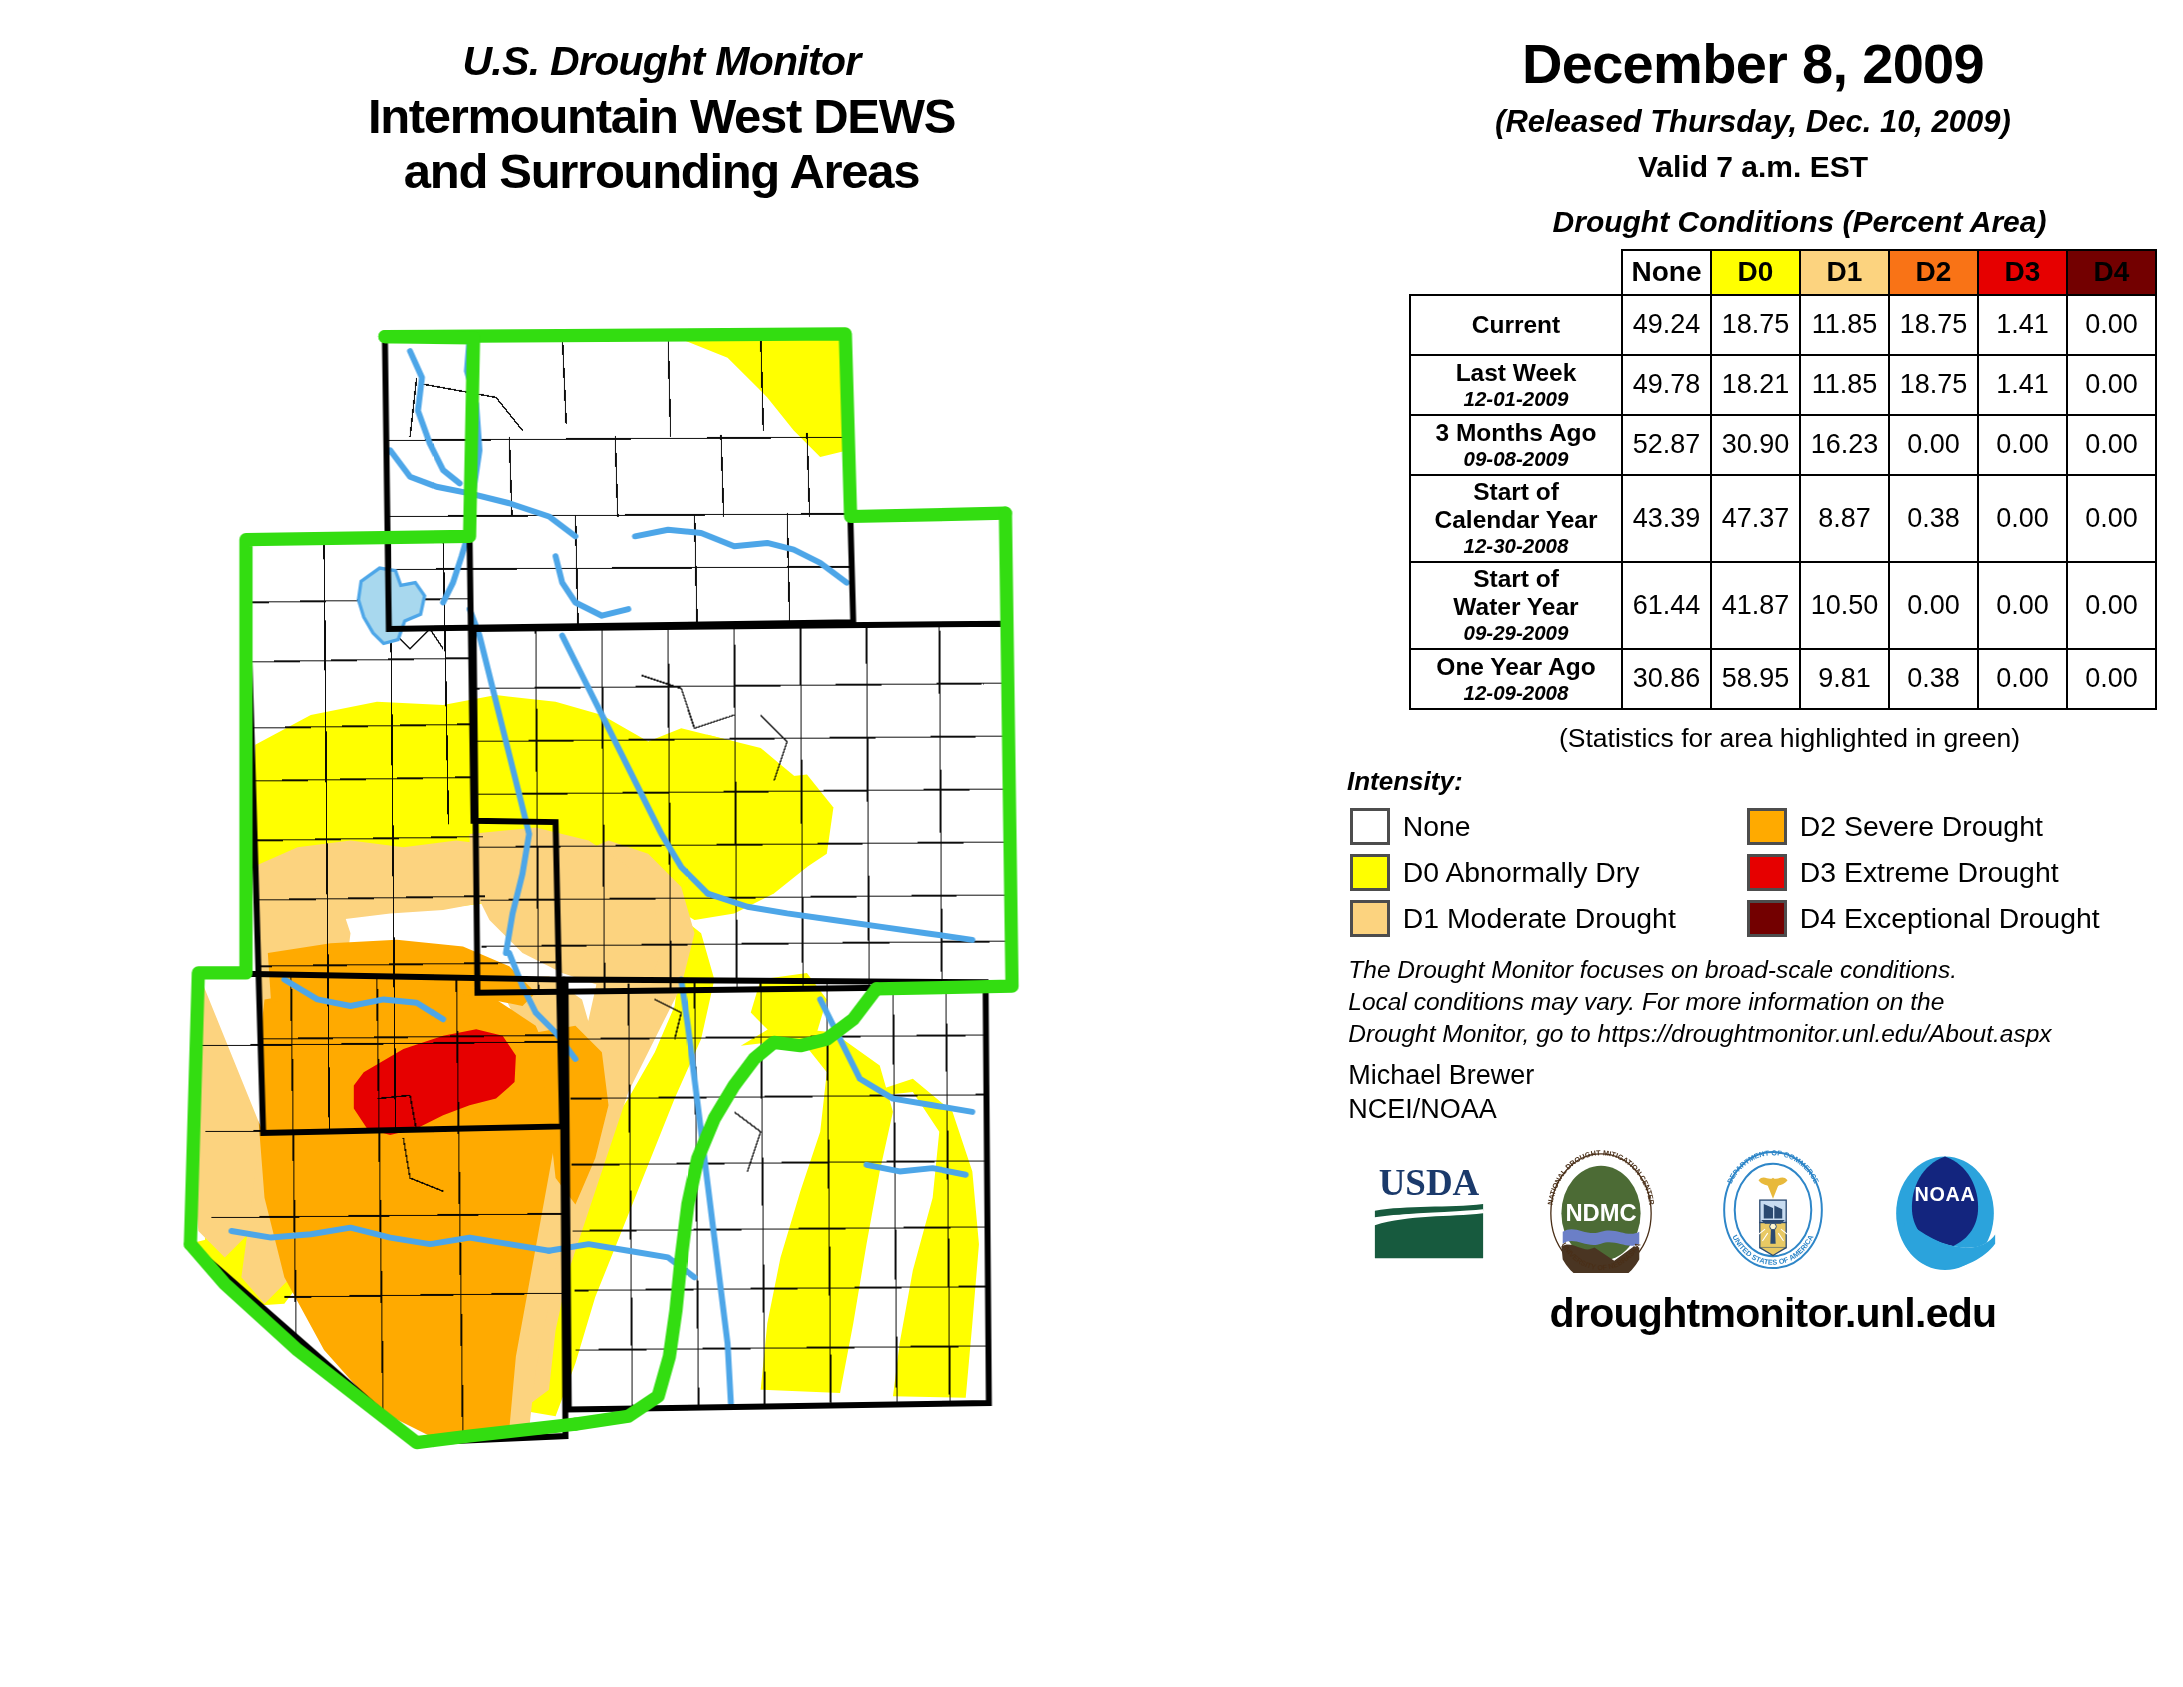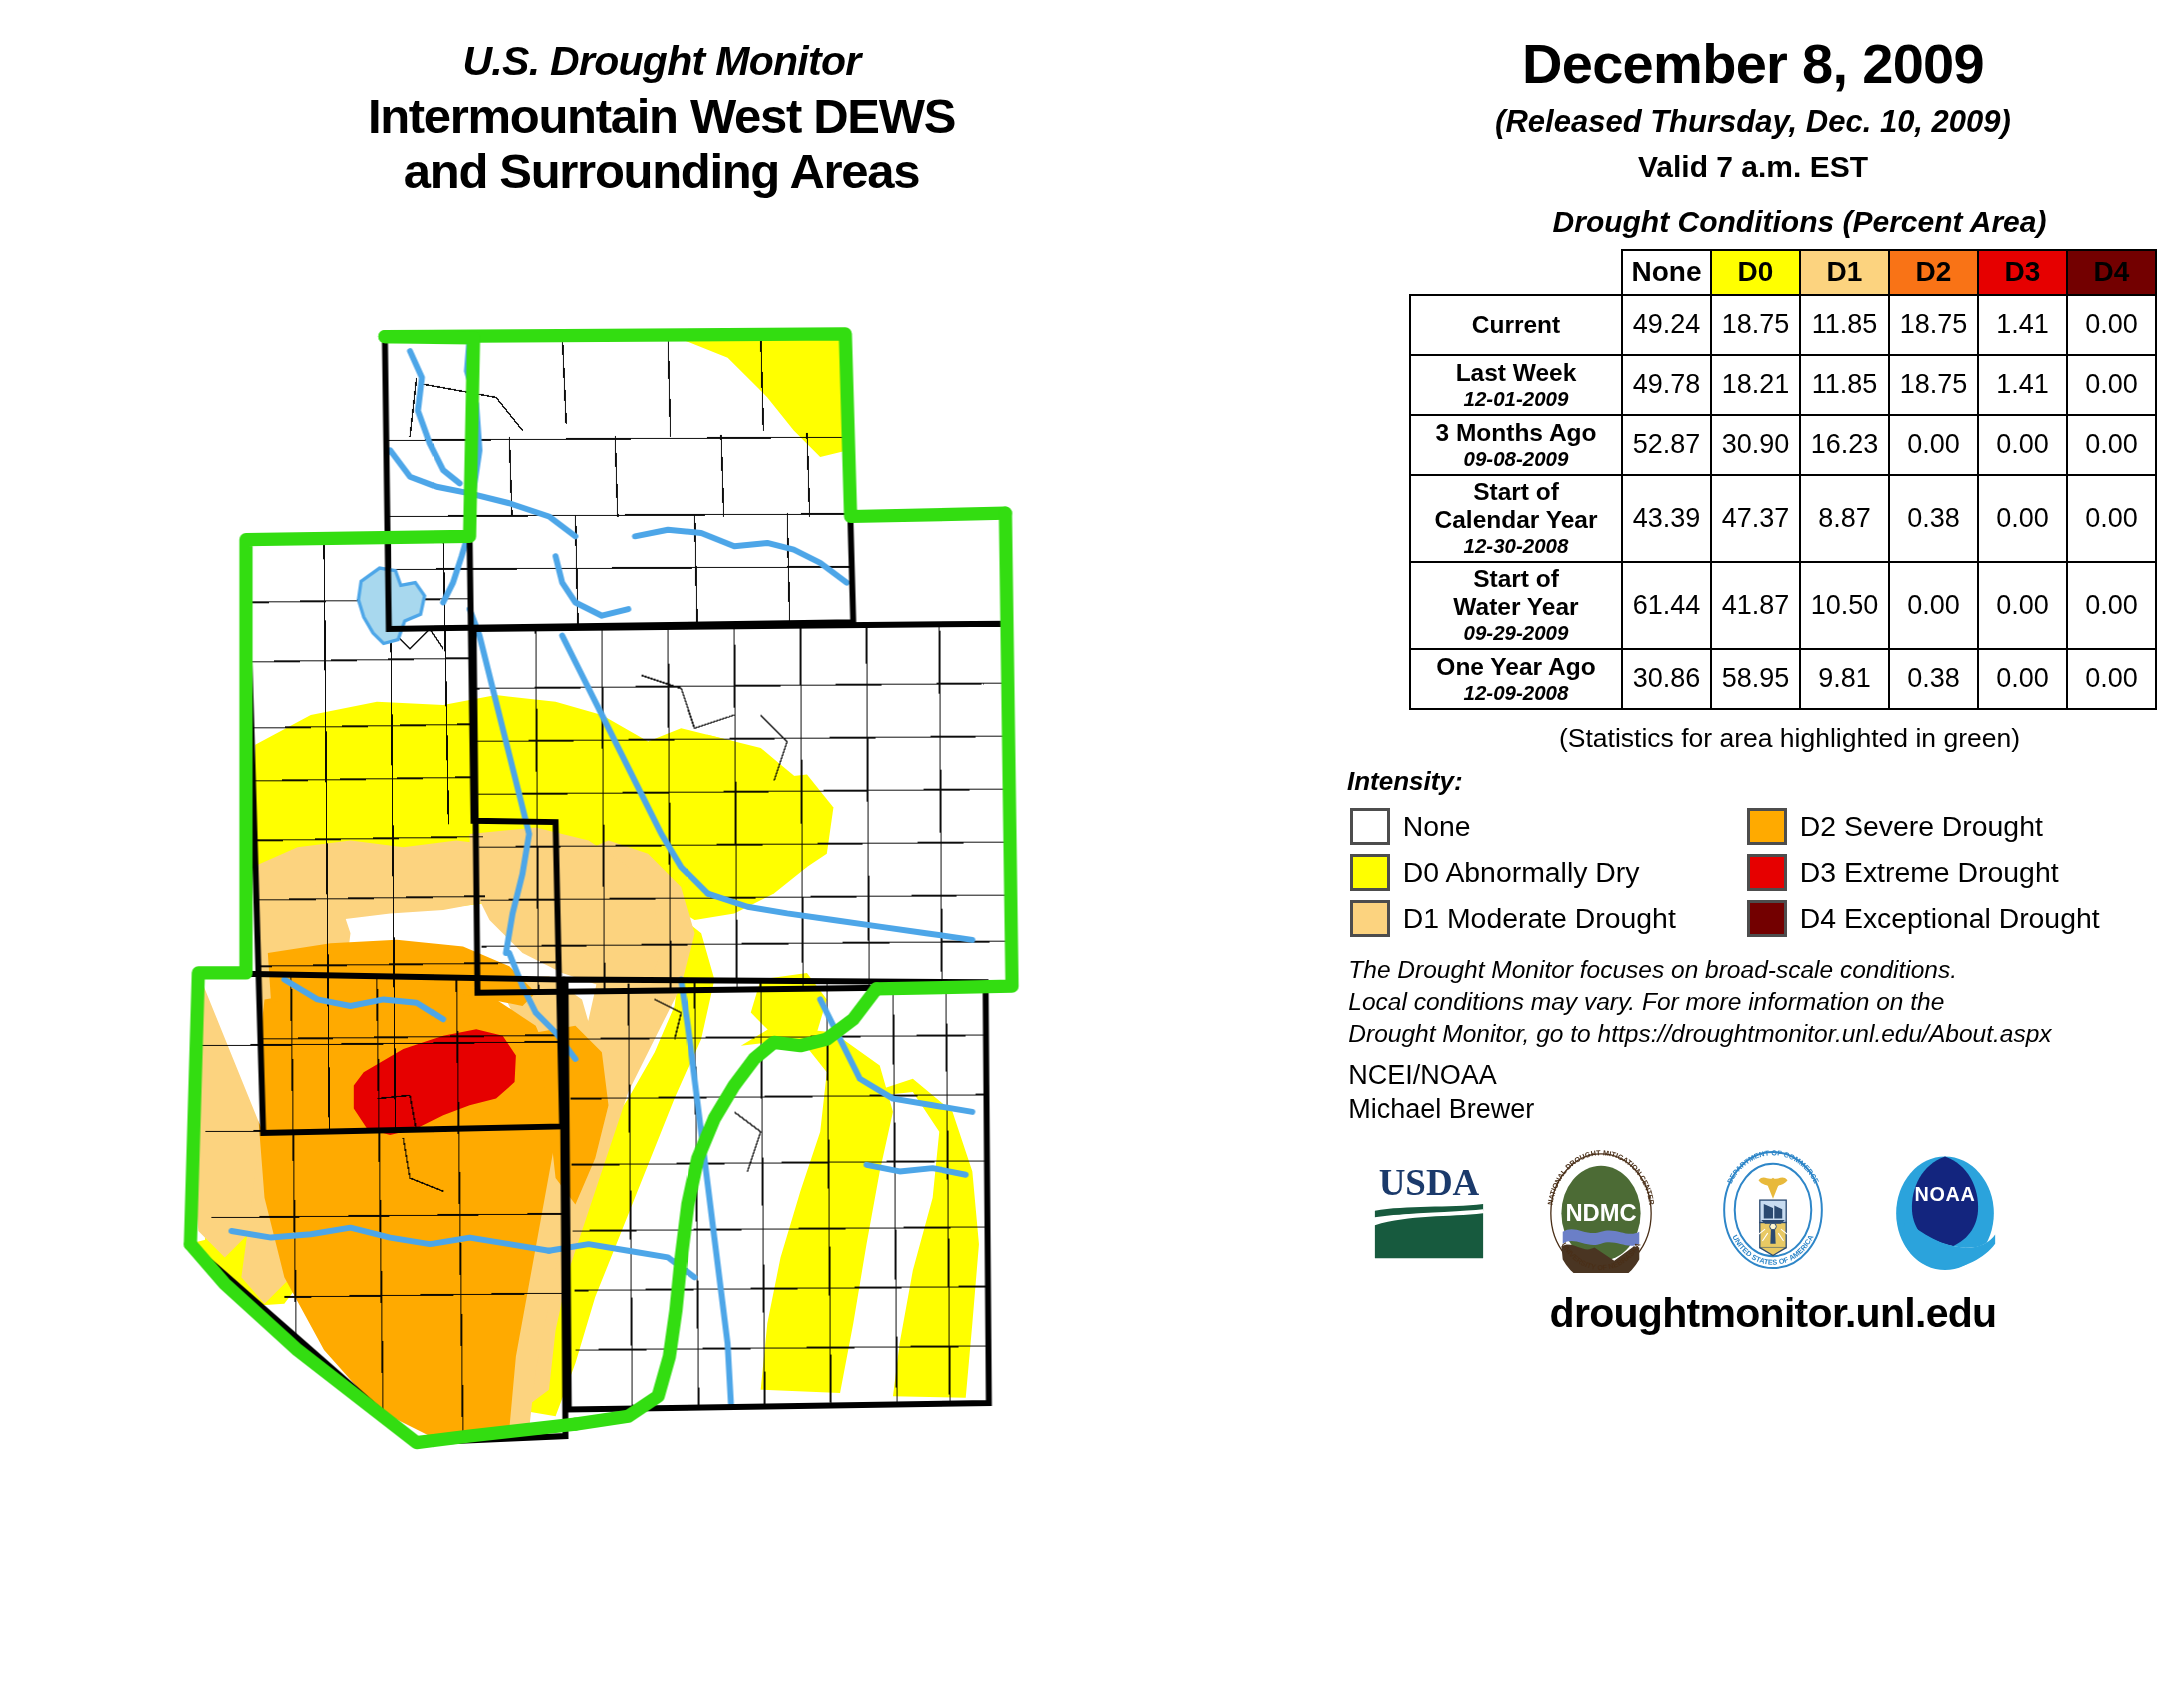--- a/index.html
+++ b/index.html
@@ -432,22 +432,22 @@
     </div>
   </div>
 
   <div id="disclaimer">
     <div>The Drought Monitor focuses on broad-scale conditions.</div>
     <div>Local conditions may vary. For more information on the</div>
     <div>Drought Monitor, go to https://droughtmonitor.unl.edu/About.aspx</div>
   </div>
 
   <div id="author-lines">
+    <div>Michael Brewer</div>
     <div>NCEI/NOAA</div>
-    <div>Michael Brewer</div>
   </div>
 
   <div id="logo-row">
 
     <div class="logo-box">
       <svg viewBox="0 0 200 190">
         <text x="100" y="72" text-anchor="middle" font-family="Liberation Serif, serif" font-size="56" font-weight="bold" fill="#1B3A6B">USDA</text>
         <path d="M18,96 C65,88 130,92 182,86 L182,96 C130,102 65,98 18,106 Z" fill="#175A3E"></path>
         <path d="M18,118 C70,102 130,106 182,100 L182,168 L18,168 Z" fill="#175A3E"></path>
         <path d="M18,112 C70,98 130,102 182,96" stroke="#ffffff" stroke-width="4" fill="none"></path>

